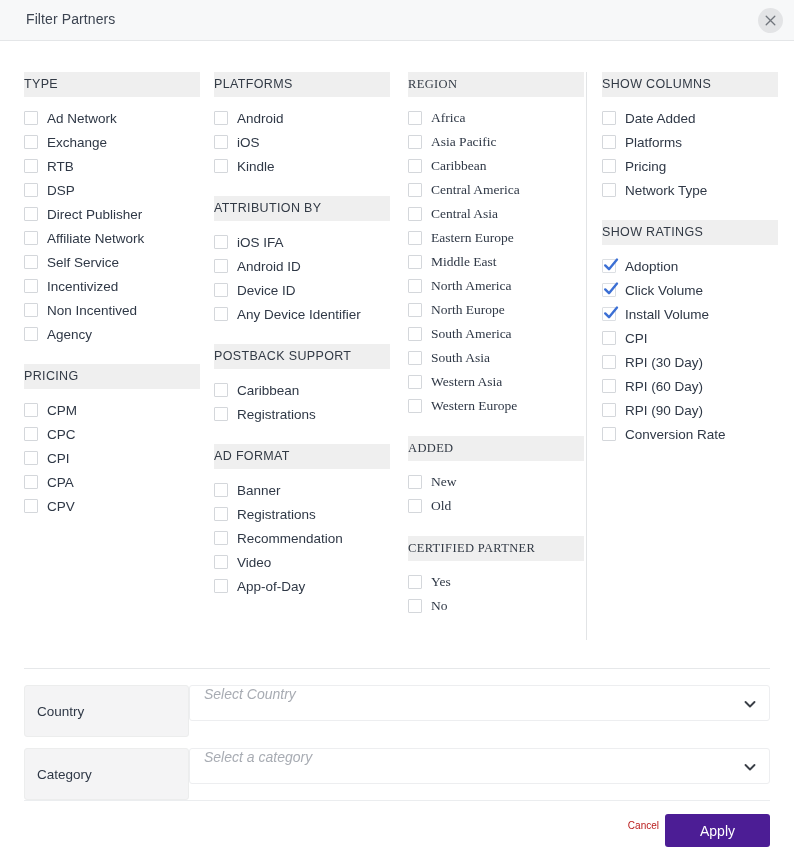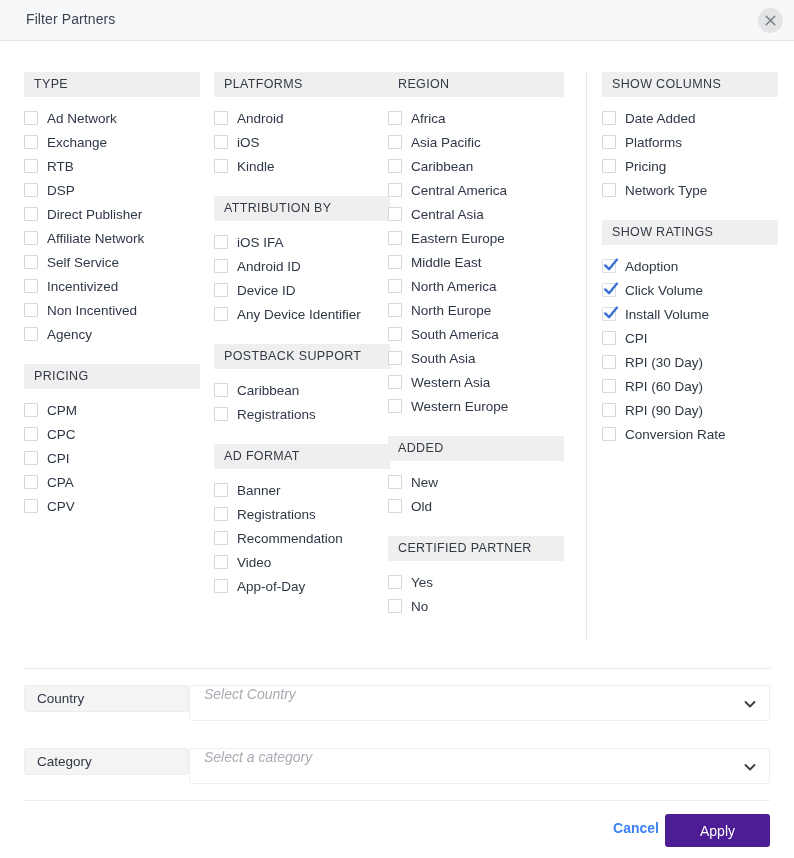--- a/index.html
+++ b/index.html
@@ -39,36 +39,35 @@
   .close-btn svg { display: block; }
 
   
   .cols {
     position: absolute; left: 0; top: 72px;
     width: 794px; height: 570px;
   }
   .col { position: absolute; top: 0; width: 176px; }
   .col-1 { left: 24px; }
   .col-2 { left: 214px; }
-  .col-3 { left: 388px; }
+  .col-3 { left: 408px; font-family: Liberation Serif, serif; }
   .col-4 { left: 602px; }
 
   .vdivider {
     position: absolute;
     left: 586px; top: 0px;
     width: 1px; height: 568px;
     background: #e2e4e6;
   }
 
   .group { margin-bottom: 18px; }
   .group-head {
     background: #efefef;
     height: 25px;
     line-height: 25px;
-    padding-left: 10px;
     font-size: 12.5px;
     color: #323a45;
     letter-spacing: .35px;
     margin-bottom: 9px;
   }
 
   .opt {
     display: flex; align-items: center;
     height: 24px;
     cursor: pointer;
@@ -117,21 +116,21 @@
   }
   .field-row {
     position: absolute;
     left: 24px;
     height: 36px;
   }
   .field-row.r1 { top: 685px; }
   .field-row.r2 { top: 748px; }
   .field-label {
     position: absolute; left: 0; top: 0;
-    width: 165px; height: 27px;
+    width: 165px; height: 52px;
     background: #f4f4f5;
     border: 1px solid #eceded;
     border-radius: 3px;
     display: flex; align-items: center;
     padding-left: 12px;
     font-size: 13.5px;
     color: #2f3846;
   }
   .field-select {
     position: absolute; left: 165px; top: 0;
@@ -149,25 +148,24 @@
     color: #a8acb3;
   }
   .chevron {
     position: absolute; right: 12px; top: 11px;
   }
 
   
   .cancel-btn {
     position: absolute;
     right: 131px; top: 814px;
-    font-size: 14px;
-    color: #3b82f6;
+    font-size: 10px;
+    color: #b91c1c;
     cursor: pointer;
     padding: 6px 4px;
-    font-weight: bold;
   }
   .apply-btn {
     position: absolute;
     right: 24px; top: 814px;
     width: 105px; height: 33px;
     background: #4c1d95;
     border-radius: 3px;
     color: #ffffff;
     font-size: 14px;
     display: flex; align-items: center; justify-content: center;

